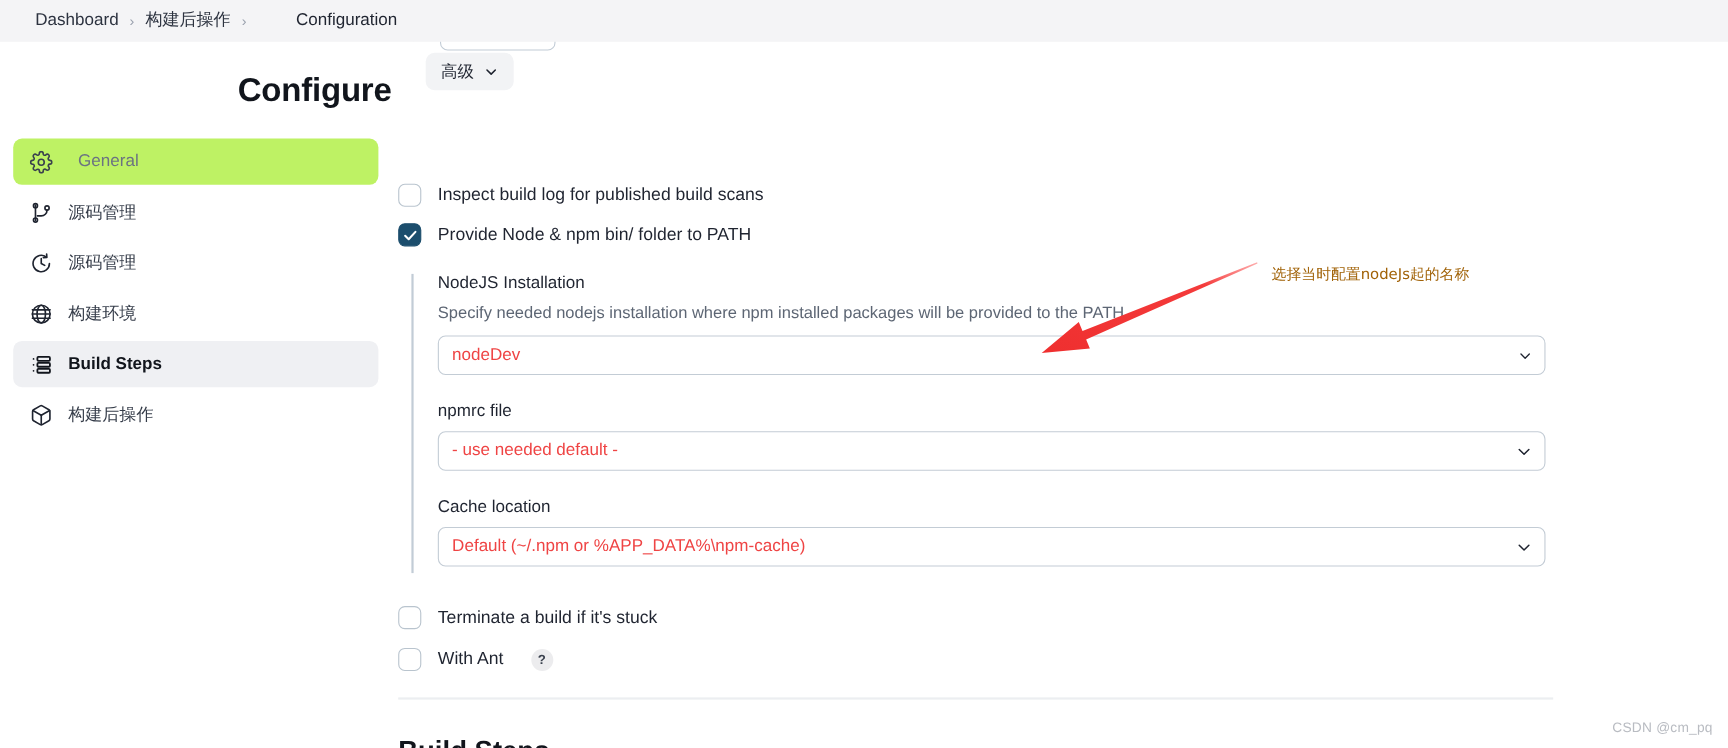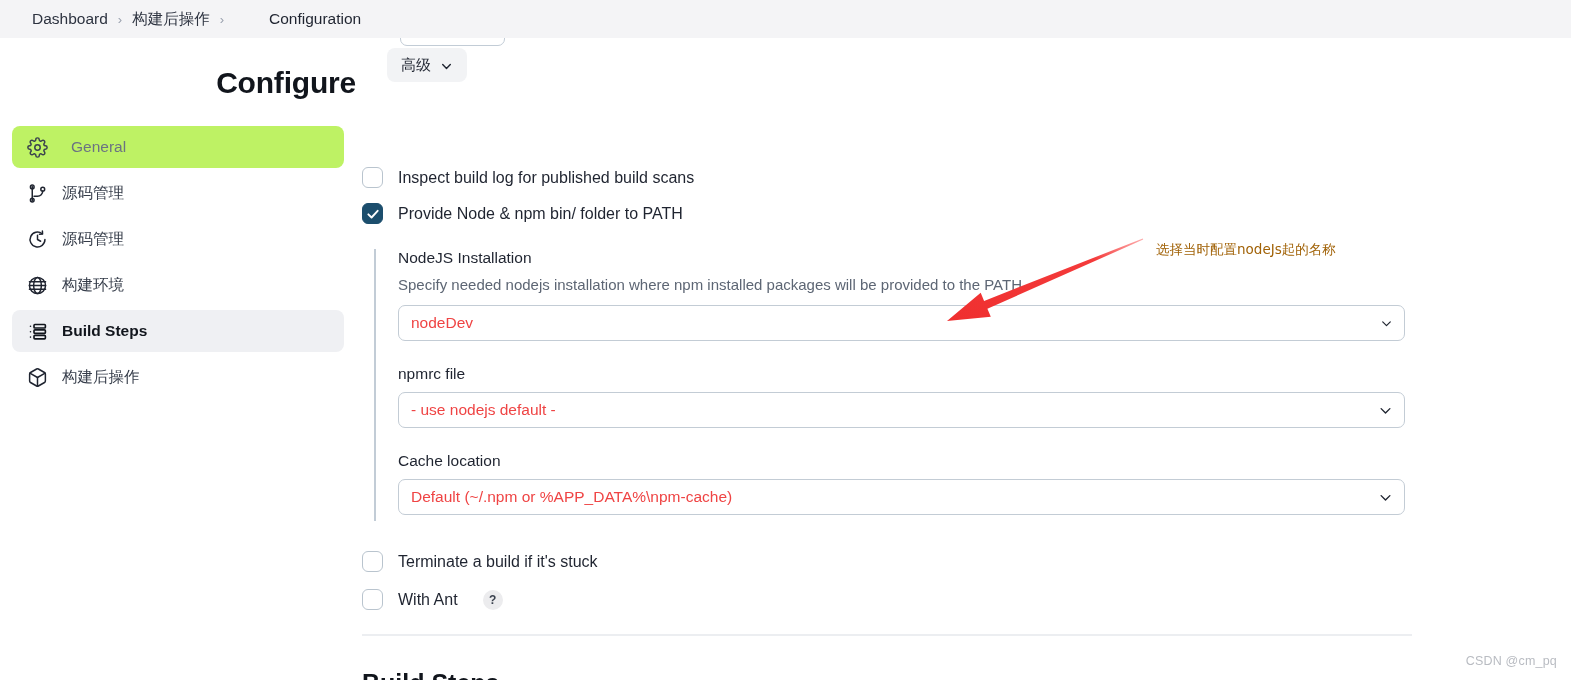--- a/index.html
+++ b/index.html
@@ -361,21 +361,21 @@
           <svg width="13" height="13" viewBox="0 0 24 24" fill="none" stroke="#1f2430" stroke-width="2.2" stroke-linecap="round" stroke-linejoin="round">
               <polyline points="5,9 12,16 19,9"></polyline>
             </svg>
         </span>
       </div>
 
       <div class="gap-lg"></div>
 
       <p class="field-label">npmrc file</p>
       <div class="sel">
-        <span>- use nodejs default -</span>
+        <span>- use needed default -</span>
         <span class="chev-wrap">
           <svg width="15" height="15" viewBox="0 0 24 24" fill="none" stroke="#1f2430" stroke-width="2.2" stroke-linecap="round" stroke-linejoin="round">
               <polyline points="5,9 12,16 19,9"></polyline>
             </svg>
         </span>
       </div>
 
       <div class="gap-lg"></div>
 
       <p class="field-label">Cache location</p>

